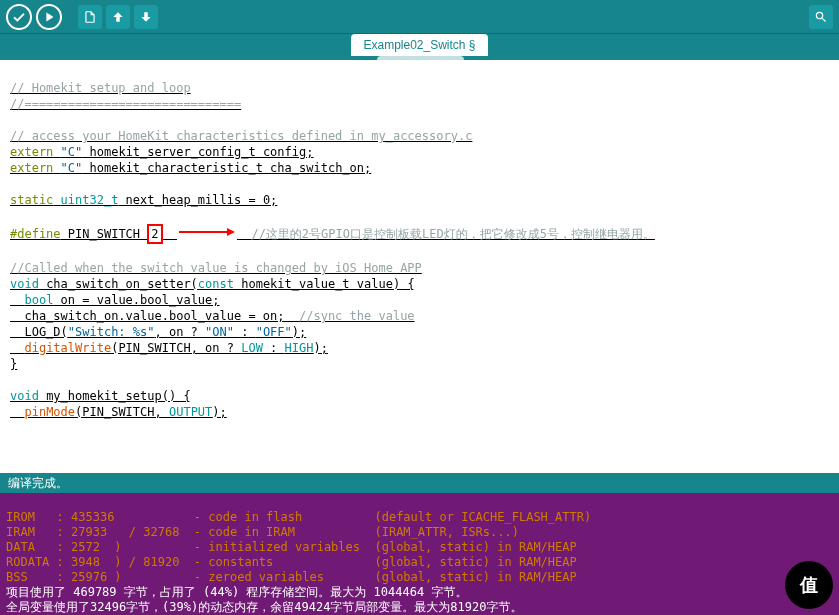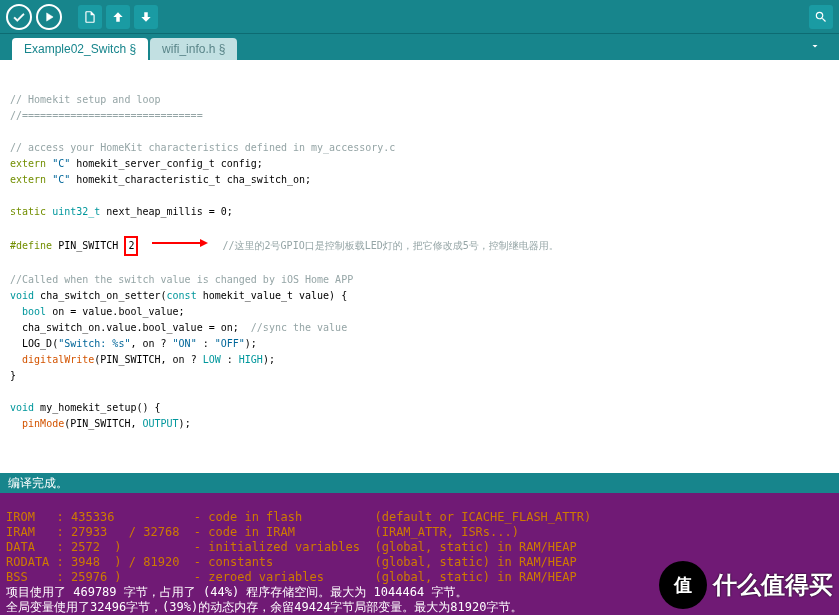--- a/index.html
+++ b/index.html
@@ -3,26 +3,26 @@
 <meta charset="utf-8">
 <style>
   * { margin: 0; padding: 0; box-sizing: border-box; }
   body { font-family: Arial, sans-serif; background: #fff; width: 839px; height: 615px; overflow: hidden; position: relative; }
   .toolbar { background: #17858c; height: 34px; display: flex; align-items: center; padding: 0 6px; gap: 4px; border-bottom: 1px solid #0d6b72; }
   .tb-btn { width: 24px; height: 24px; border-radius: 3px; background: #1a9ba3; display: flex; align-items: center; justify-content: center; cursor: pointer; }
   .tb-btn.round { border-radius: 50%; border: 2px solid #fff; background: transparent; width: 26px; height: 26px; }
   .tb-btn svg { fill: #fff; }
   .tb-btn.round svg { fill: #fff; stroke: #fff; }
   .tb-spacer { flex: 1; }
-  .tabbar { background: #17858c; height: 26px; display: flex; align-items: flex-end; padding: 0 12px; gap: 0; }
+  .tabbar { background: #17858c; height: 26px; display: flex; align-items: center; padding: 0 12px; gap: 0; flex-direction: column; }
   .tab { padding: 4px 12px; font-size: 12px; border-top-left-radius: 4px; border-top-right-radius: 4px; cursor: pointer; }
   .tab.active { background: #fff; color: #17858c; }
   .tab.inactive { background: #c2e0e2; color: #5a8589; margin-left: 2px; }
   .tab-menu { margin-left: auto; padding: 4px 6px; cursor: pointer; }
-  .editor { background: #fff; height: 413px; overflow: auto; padding: 16px 10px; font-family: 'Consolas', monospace; font-size: 10px; line-height: 16px; white-space: pre; color: #000; position: relative; }
+  .editor { background: #fff; height: 413px; overflow: auto; padding: 4px 10px; font-family: 'Consolas', monospace; font-size: 12px; line-height: 16px; white-space: pre; color: #000; position: relative; text-decoration: underline; }
   .c-comment { color: #95a5a6; }
   .c-blue { color: #00979c; }
   .c-orange { color: #d35400; }
   .c-green { color: #728e00; }
   .c-str { color: #006699; }
   .redbox { border: 2px solid #ff0000; padding: 0 2px; position: relative; display: inline-block; }
   .status { background: #17858c; color: #fff; font-size: 12px; padding: 2px 8px; height: 20px; display: flex; align-items: flex-start; }
   .console { background: #701a75; color: #fff; font-family: 'Consolas', monospace; font-size: 12px; line-height: 15px; height: 122px; overflow: auto; padding: 2px 6px; white-space: pre; }
   .con-orange { color: #ce7b00; }
   .watermark { position: absolute; right: 6px; bottom: 6px; display: flex; align-items: center; gap: 6px; z-index: 100; }
@@ -112,14 +112,13 @@
 <span class="con-orange">IRAM   : 27933   / 32768  - code in IRAM           (IRAM_ATTR, ISRs...)</span>
 <span class="con-orange">DATA   : 2572  )          - initialized variables  (global, static) in RAM/HEAP</span>
 <span class="con-orange">RODATA : 3948  ) / 81920  - constants              (global, static) in RAM/HEAP</span>
 <span class="con-orange">BSS    : 25976 )          - zeroed variables       (global, static) in RAM/HEAP</span>
 <span>项目使用了 469789 字节，占用了 (44%) 程序存储空间。最大为 1044464 字节。</span>
 <span>全局变量使用了32496字节，(39%)的动态内存，余留49424字节局部变量。最大为81920字节。</span>
 </div>
 
 <div class="watermark">
   <div class="wm-circle">值</div>
-  <div class="wm-text">什么值得买</div>
 </div>
 
 </body></html>

